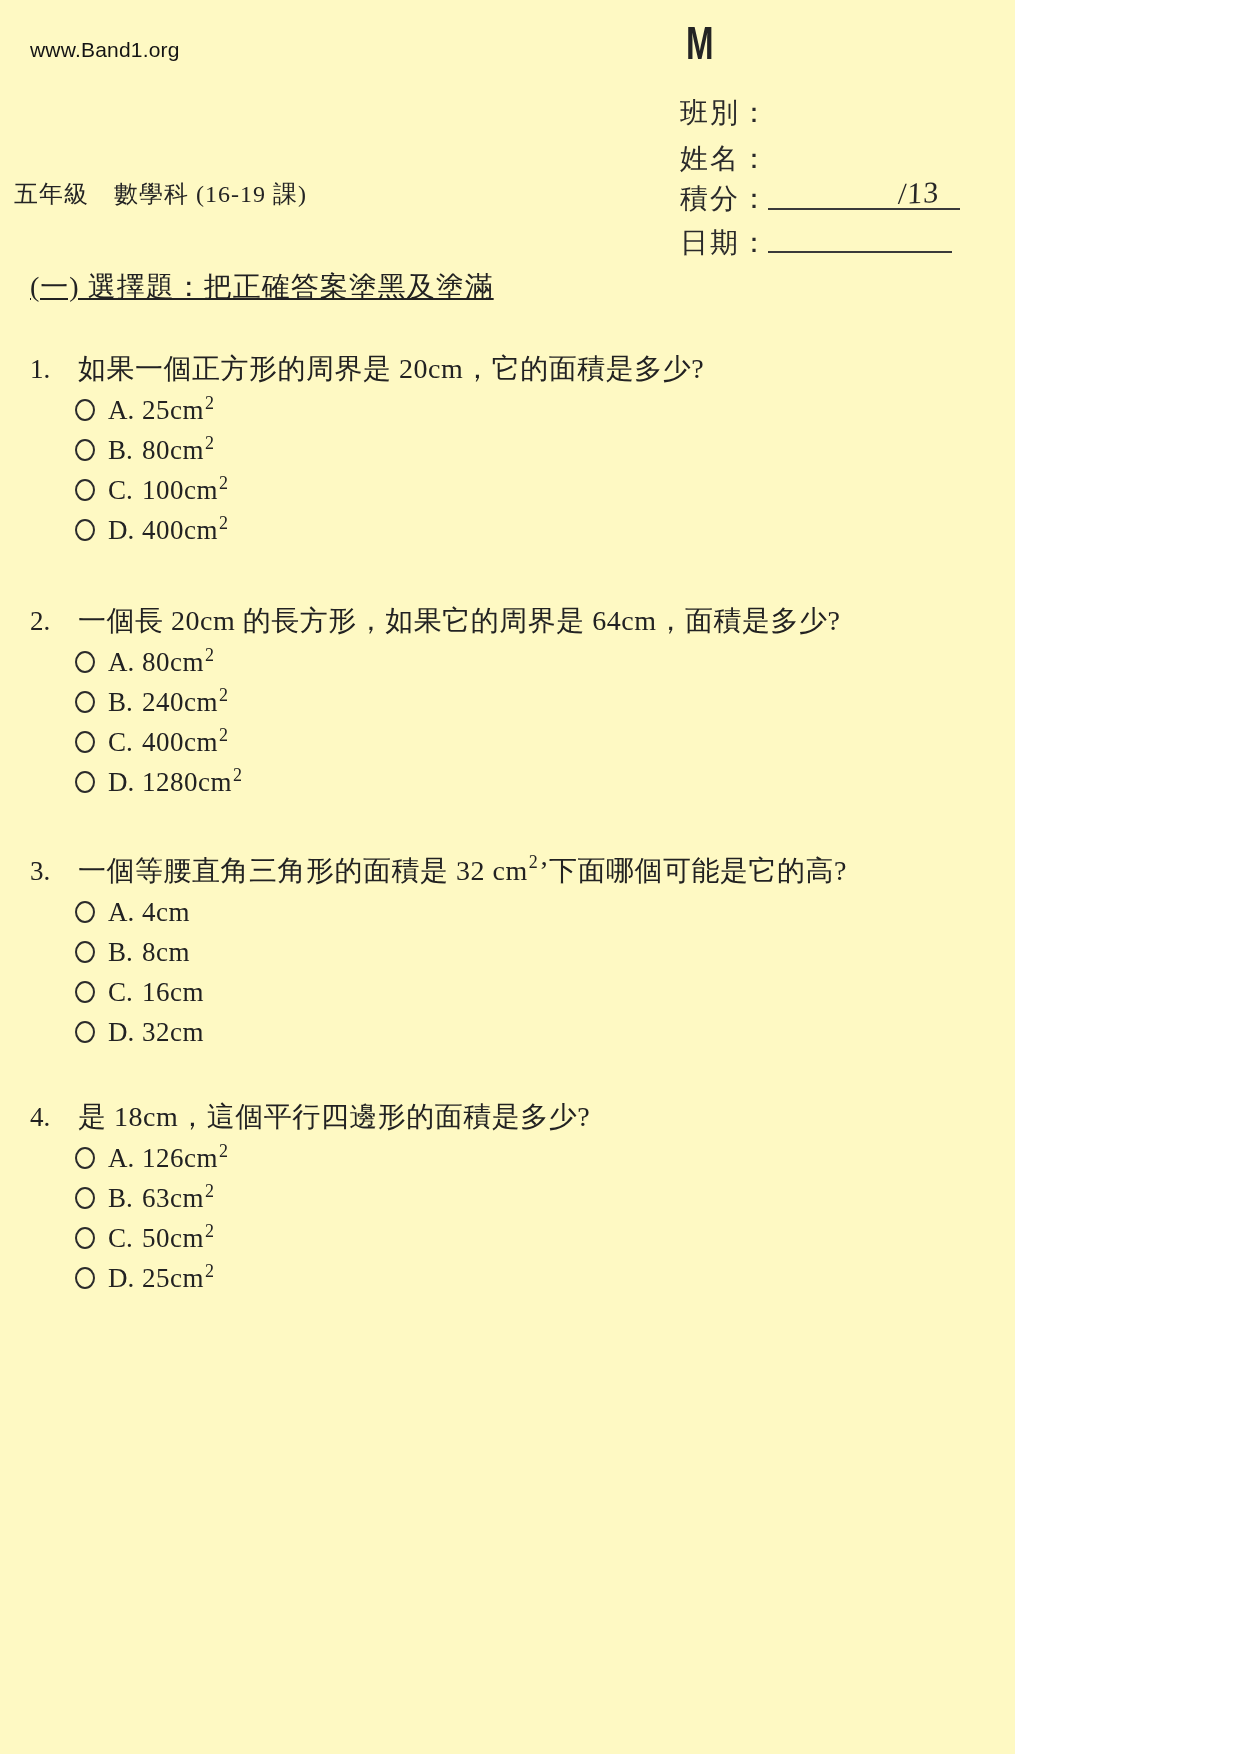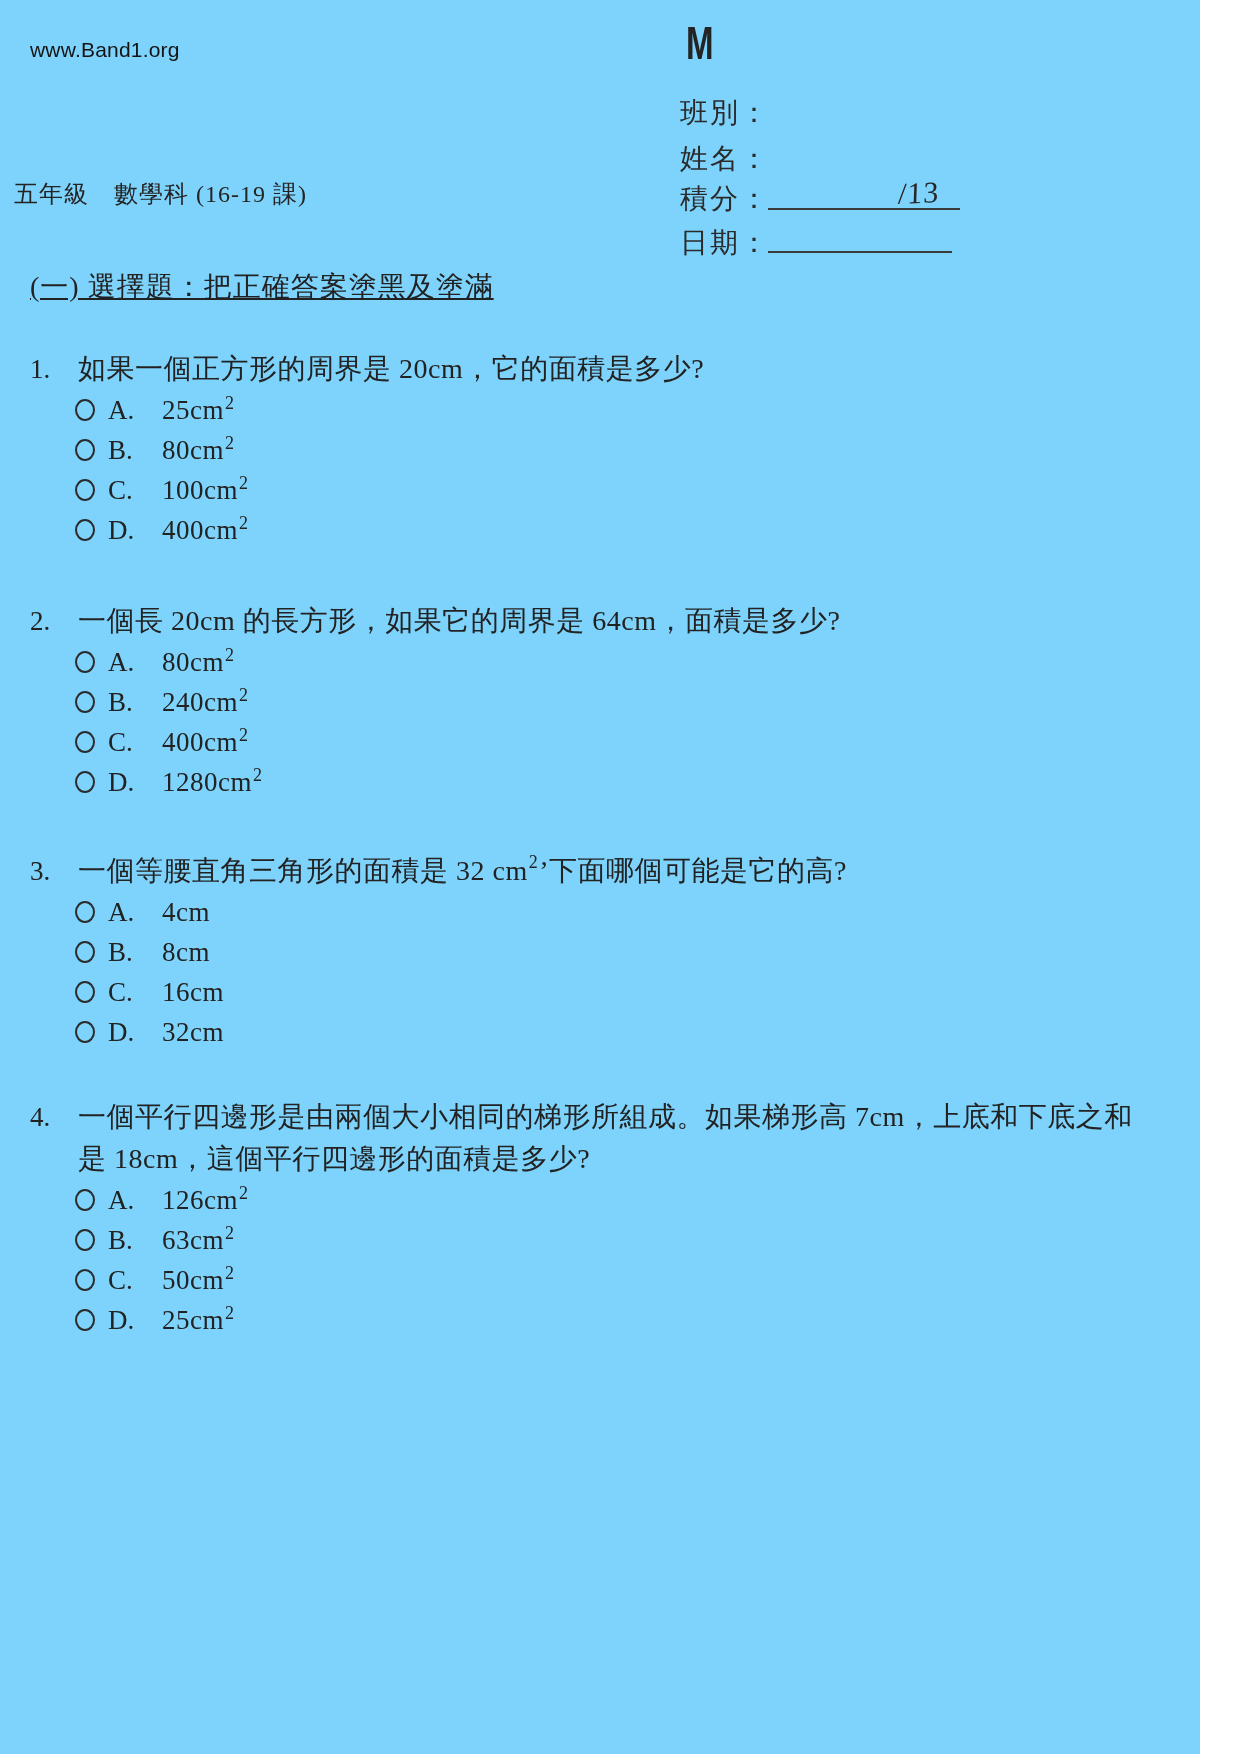--- a/index.html
+++ b/index.html
@@ -1,20 +1,20 @@
 <!DOCTYPE html>
 <html><head>
 <meta charset="utf-8">
 <style>
   * { margin:0; padding:0; box-sizing:border-box; }
   body { background:#ffffff; }
   .page {
     position:relative;
-    width:1200px; height:1754px;
-    background:#7dd3fc;
+    width:1015px; height:1754px;
+    background:#fef9c3;
     color:#1c1c1c;
     font-family:"Liberation Serif","DejaVu Serif",serif;
     overflow:hidden;
   }
   .watermark {
     position:absolute; left:30px; top:38px;
     font-family:"Liberation Sans","DejaVu Sans",sans-serif;
     font-size:21px; color:#141414; letter-spacing:0.2px;
   }
   .corner-mark {
@@ -80,21 +80,21 @@
   }
   .bubble {
     width:20px; height:22px; flex:0 0 20px;
     border:2.5px solid #2b2b2b; border-radius:50%;
     background:transparent;
   }
   .opt-letter {
     margin-left:13px; font-size:27px; color:#222;
     min-width:34px;
   }
-  .opt-value { font-size:27px; color:#222; margin-left:20px; letter-spacing:0.5px; }
+  .opt-value { font-size:27px; color:#222; margin-left:0; letter-spacing:0.5px; }
   .opt-sup {
     font-size:18px; align-self:flex-start;
     line-height:26px; padding-left:1px; color:#222;
   }
 </style>
 </head>
 <body>
 
 <div class="page">
 
@@ -209,21 +209,20 @@
         <span class="opt-value">32cm</span>
         <span class="opt-sup"></span>
       </div>
     </div>
   </div>
 
   <div class="q-block q4">
     <div class="q-head">
       <span class="q-num">4.</span>
       <div class="q-text">
-        <div>一個平行四邊形是由兩個大小相同的梯形所組成。如果梯形高 7cm，上底和下底之和</div>
         <div>是 18cm，這個平行四邊形的面積是多少?</div>
       </div>
     </div>
     <div class="opts">
       <div class="opt">
         <span class="bubble"></span>
         <span class="opt-letter">A.</span>
         <span class="opt-value">126cm</span>
         <span class="opt-sup">2</span>
       </div>

